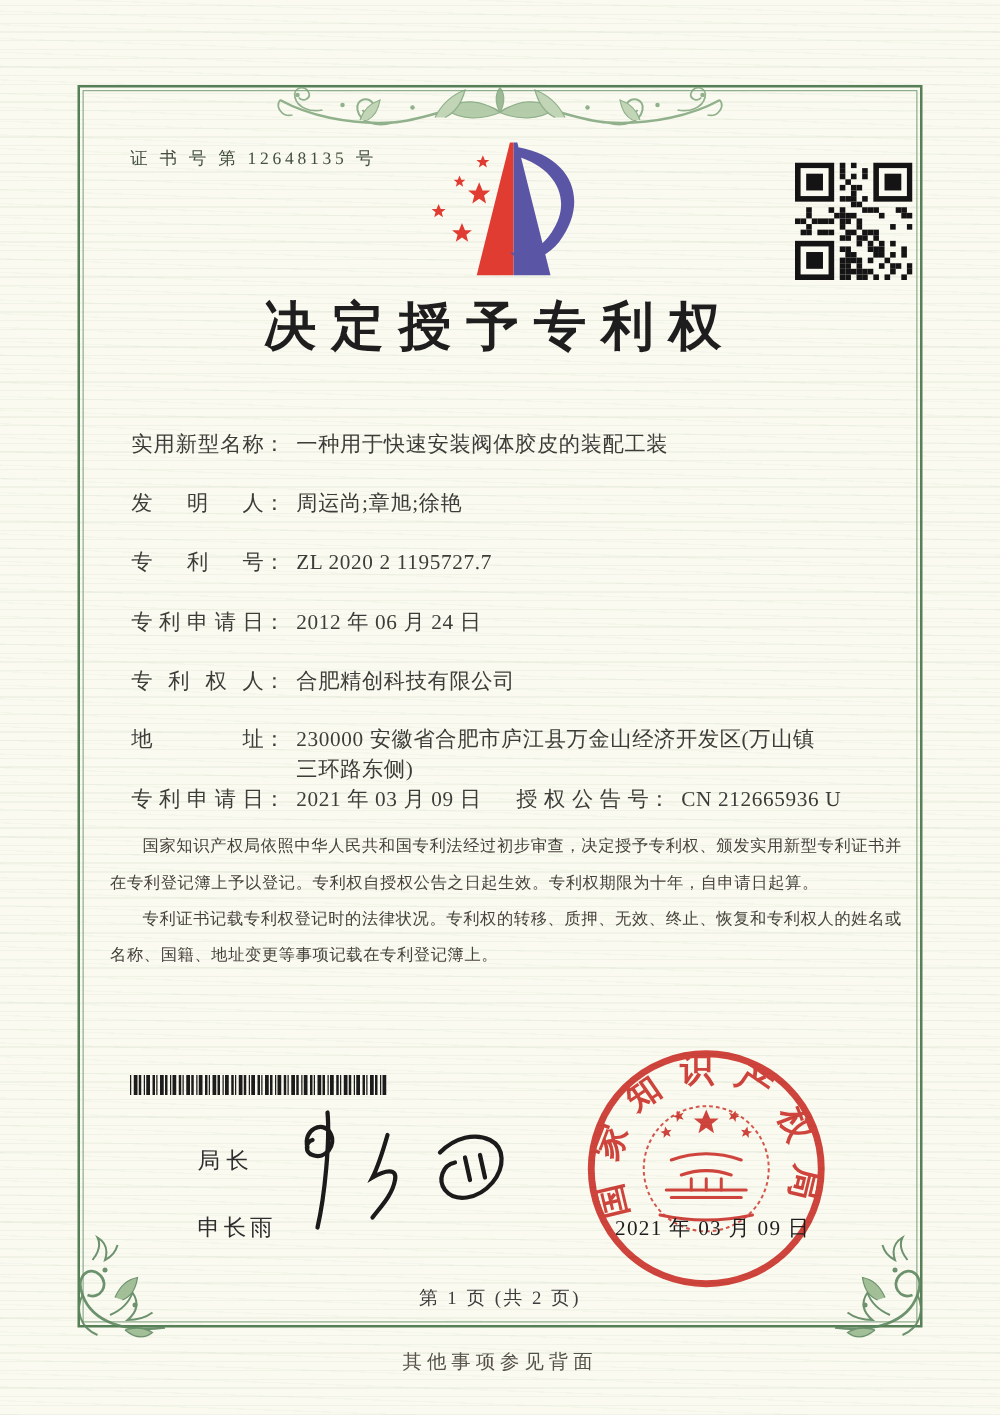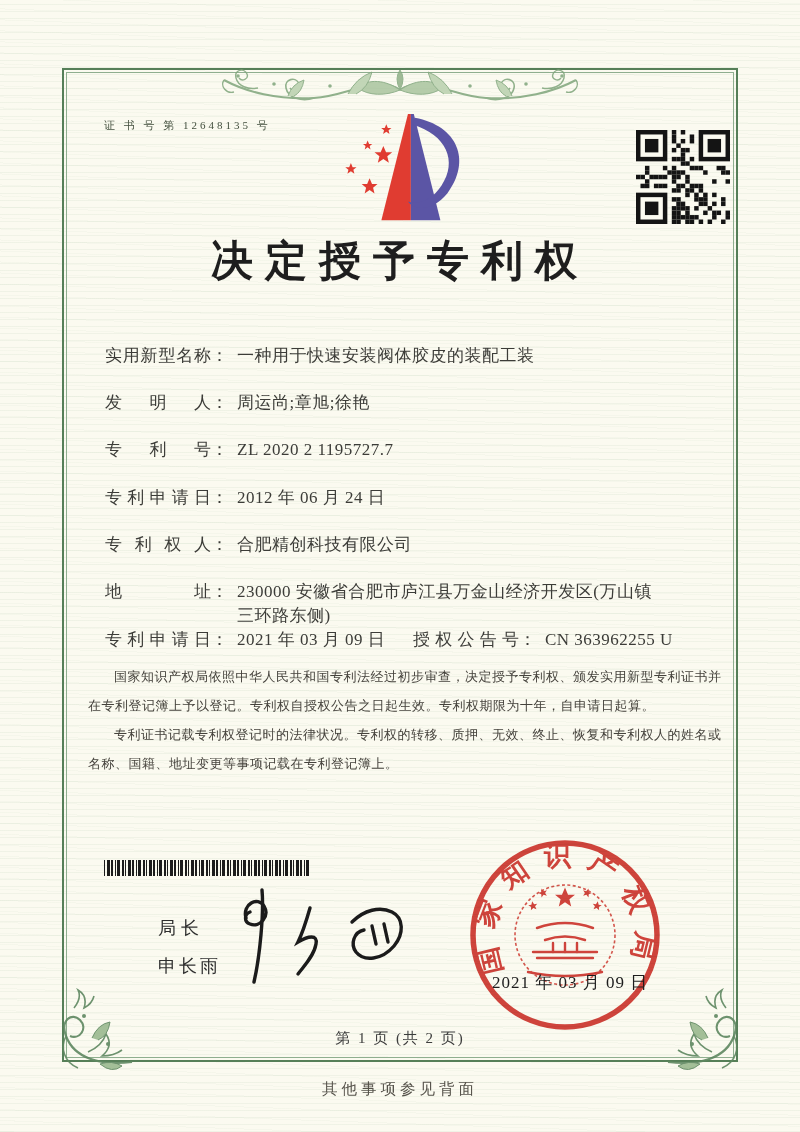--- a/index.html
+++ b/index.html
@@ -9,38 +9,38 @@
     background:#fbfaf0;
     background-image:
       repeating-linear-gradient(0deg, rgba(140,175,140,0.10) 0 1px, rgba(0,0,0,0) 1px 7px),
       repeating-linear-gradient(2deg, rgba(150,185,150,0.06) 0 1px, rgba(0,0,0,0) 1px 11px);
     font-family:"Liberation Serif","DejaVu Serif",serif;
     color:#3a3a3a; overflow:hidden;
   }
   .frame { position:absolute; left:62px; top:68px; width:676px; height:994px;
     border:2.5px solid #567f58; }
   .frame::after { content:""; position:absolute; inset:2px; border:1px solid #8fae8f; }
-  .cert-no { position:absolute; left:104px; top:118px; font-size:11px; letter-spacing:3px; color:#44503f; }
+  .cert-no { position:absolute; left:104px; top:118px; font-size:14px; letter-spacing:3px; color:#44503f; }
   .logo { position:absolute; left:330px; top:110px; width:148px; height:118px; }
   .qr { position:absolute; left:636px; top:130px; width:94px; height:94px; }
   .title { position:absolute; left:0; top:233px; width:100%; text-align:center;
     font-size:42px; font-weight:bold; letter-spacing:12px; color:#1e1e1e; }
   .f-row { position:absolute; left:105px; font-size:17px; line-height:24px; color:#3c3c38; }
   .f-label { display:inline-block; width:106px; text-align:justify; text-align-last:justify; vertical-align:top; }
   .f-colon { vertical-align:top; }
   .f-value { display:inline-block; margin-left:9px; vertical-align:top; letter-spacing:0.5px; }
   .f-value.addr { width:432px; }
   .grant-no-group { position:absolute; left:308px; top:0; white-space:nowrap; }
   .grant-no-group .f-label { width:106px; }
   .body-text { position:absolute; left:88px; top:662px; width:642px;
     font-size:13px; line-height:29px; color:#45423c; letter-spacing:0.5px; }
   .body-text p { text-indent:2em; }
   .barcode { position:absolute; left:104px; top:860px; width:206px; height:16px; }
   .signer { position:absolute; left:158px; top:916px; font-size:18px; color:#2e2e2e; letter-spacing:5px; }
-  .signer .signer-name { margin-top:14px; letter-spacing:3px; }
+  .signer .signer-name { margin-top:30px; letter-spacing:3px; }
   .signature { position:absolute; left:224px; top:882px; width:190px; height:108px; }
   .seal { position:absolute; left:466px; top:836px; width:198px; height:198px; mix-blend-mode:multiply; opacity:0.92; }
   .seal-date { position:absolute; left:492px; top:971px; font-size:17px; color:#1d1d1d; letter-spacing:1px; }
   .page-info { position:absolute; left:0; top:1029px; width:100%; text-align:center;
     font-size:15px; letter-spacing:2px; color:#3d3d3d; }
   .back-note { position:absolute; left:0; top:1079px; width:100%; text-align:center;
     font-size:15.5px; letter-spacing:4px; color:#55524a; }
   .ornament-top { position:absolute; left:50%; transform:translateX(-50%); top:40px; width:364px; height:70px; }
   .ornament-bl { position:absolute; left:40px; top:988px; width:96px; height:96px; }
   .ornament-br { position:absolute; right:40px; top:988px; width:96px; height:96px; transform:scaleX(-1); }
@@ -249,21 +249,21 @@
   </div>
   <div class="f-row" style="top:533px">
     <span class="f-label">专利权人</span><span class="f-colon">：</span><span class="f-value">合肥精创科技有限公司</span>
   </div>
   <div class="f-row" style="top:580px">
     <span class="f-label">地址</span><span class="f-colon">：</span><span class="f-value addr">230000 安徽省合肥市庐江县万金山经济开发区(万山镇三环路东侧)</span>
   </div>
   <div class="f-row" style="top:628px; width:626px">
     <span class="f-label">专利申请日</span><span class="f-colon">：</span><span class="f-value">2021 年 03 月 09 日</span>
     <span class="grant-no-group">
-      <span class="f-label">授权公告号</span><span class="f-colon">：</span><span class="f-value">CN 363962255 U</span>
+      <span class="f-label">授权公告号</span><span class="f-colon">：</span><span class="f-value">CN 212665936 U</span>
     </span>
   </div>
 
   <div class="body-text">
     <p>国家知识产权局依照中华人民共和国专利法经过初步审查，决定授予专利权、颁发实用新型专利证书并在专利登记簿上予以登记。专利权自授权公告之日起生效。专利权期限为十年，自申请日起算。</p>
     <p>专利证书记载专利权登记时的法律状况。专利权的转移、质押、无效、终止、恢复和专利权人的姓名或名称、国籍、地址变更等事项记载在专利登记簿上。</p>
   </div>
 
   <svg class="barcode" id="barcode-svg" viewBox="0 0 206 16" preserveAspectRatio="none">
       <rect x="0" y="0" width="1" height="16" fill="#1c1c1c"></rect>

